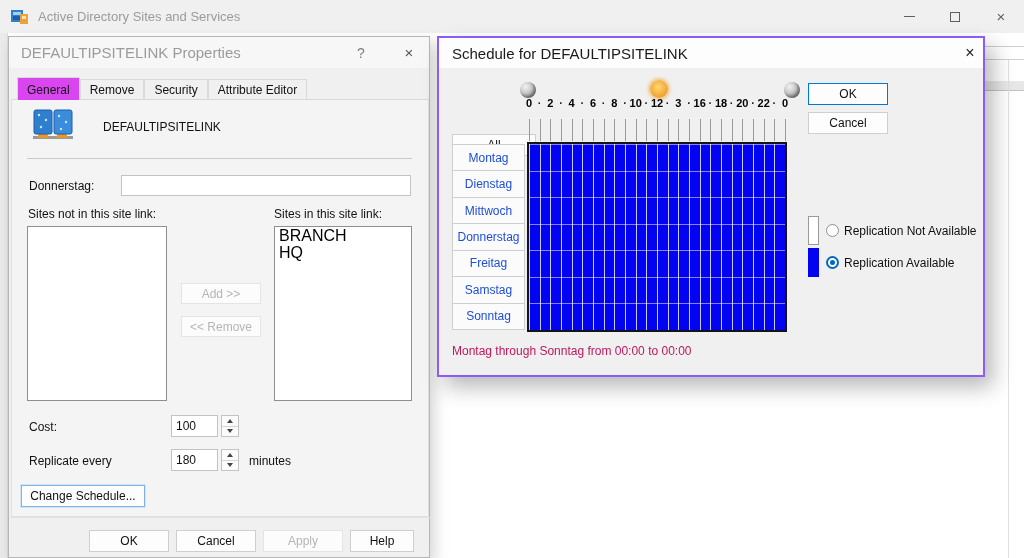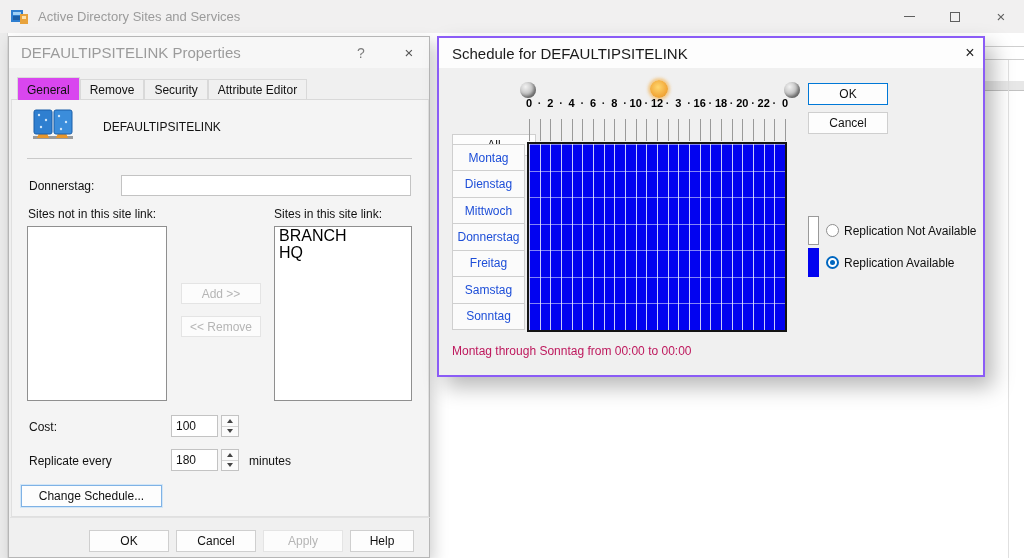--- a/index.html
+++ b/index.html
@@ -71,21 +71,21 @@
   .spin-input { width:47px; height:22px; }
   #cost-input { left:162px; top:378px; }
   #rep-input { left:162px; top:412px; }
   .spinner { position:absolute; width:18px; height:22px; border:1px solid #c3c3c3; background:#fbfbfb; display:flex; flex-direction:column; }
   #cost-spin { left:212px; top:378px; } #rep-spin { left:212px; top:412px; }
   .spin-half { flex:1; display:flex; align-items:center; justify-content:center; }
   .spin-half + .spin-half { border-top:1px solid #d5d5d5; }
   .tri-up { width:0; height:0; border-left:3px solid transparent; border-right:3px solid transparent; border-bottom:4px solid #444; }
   .tri-dn { width:0; height:0; border-left:3px solid transparent; border-right:3px solid transparent; border-top:4px solid #444; }
 
-  #change-sched { left:12px; top:448px; width:141px; height:22px; }
+  #change-sched { left:12px; top:448px; width:124px; height:22px; }
   .bottom-div { position:absolute; left:1px; top:480px; width:420px; height:1px; background:#e2e2e2; }
   #props-ok { left:80px; top:493px; width:80px; height:22px; }
   #props-cancel { left:167px; top:493px; width:80px; height:22px; }
   #props-apply { left:254px; top:493px; width:80px; height:22px; }
   #props-help { left:341px; top:493px; width:64px; height:22px; }
 
   
   .sched { position:absolute; left:437px; top:36px; width:548px; height:341px;
     background:#f0f0f0; border:2px solid #8b5cf6; box-shadow:8px 10px 20px rgba(0,0,0,.28);text-decoration:underline; }
   .sched-titlebar { position:absolute; left:0; top:0; width:100%; height:30px; background:#fdfdfd; display:flex; align-items:center; }

